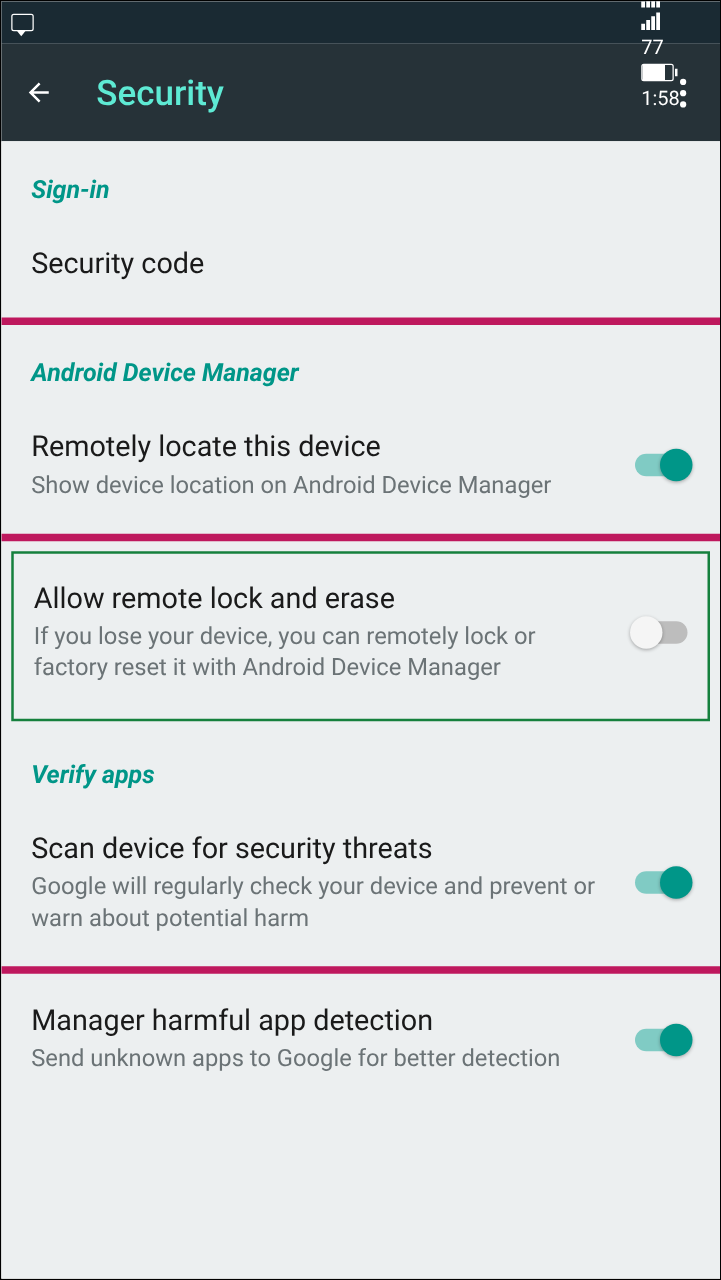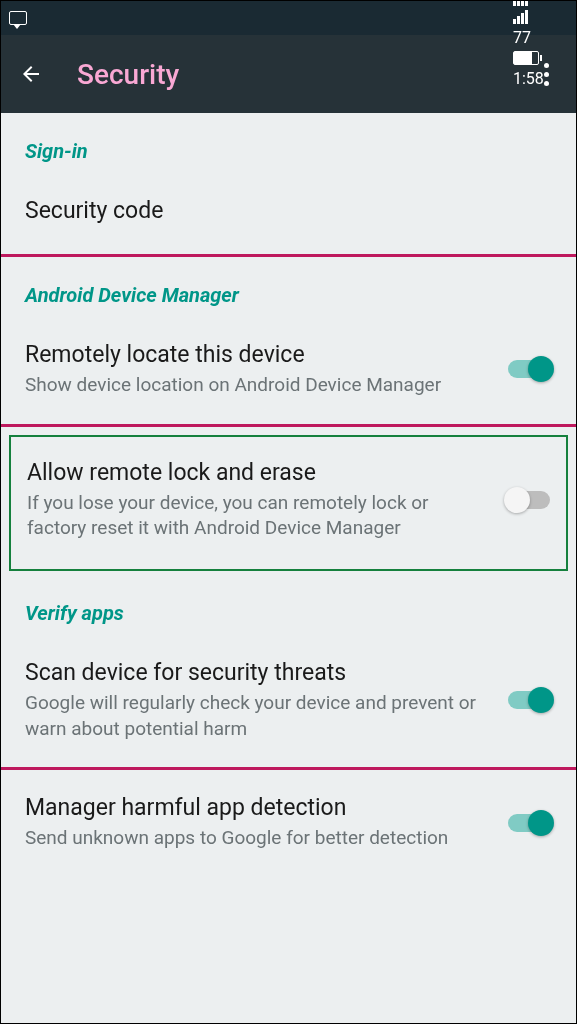--- a/index.html
+++ b/index.html
@@ -62,21 +62,21 @@
       right: -4px; top: 3px;
       width: 2px; height: 6px;
       background: #fff;
     }
     .battery-fill {
       height: 100%; width: 77%; background: #fff;
     }
     .app-bar {
       height: 78px;
       background: #263238;
-      color: #f9a8d4;
+      color: #5eead4;
       display: flex;
       align-items: center;
       padding: 0 18px;
     }
     .back-arrow {
       width: 24px; height: 24px;
       margin-right: 34px;
     }
     .back-arrow svg { fill: #fff; }
     .app-title {
@@ -101,21 +101,21 @@
       color: #009688;
       font-size: 20px;
       font-weight: 700;
       font-style: italic;
     }
     .setting-row {
       padding: 24px 24px 26px;
       display: flex;
       align-items: center;
       gap: 16px;
-      border-bottom: 3px solid #be185d;
+      border-bottom: 6px solid #be185d;
     }
     .setting-row.no-border { border-bottom: none; }
     .setting-text { flex: 1; }
     .setting-title {
       font-size: 23px;
       color: #1a1a1a;
       margin-bottom: 4px;
     }
     .setting-summary {
       font-size: 19px;

